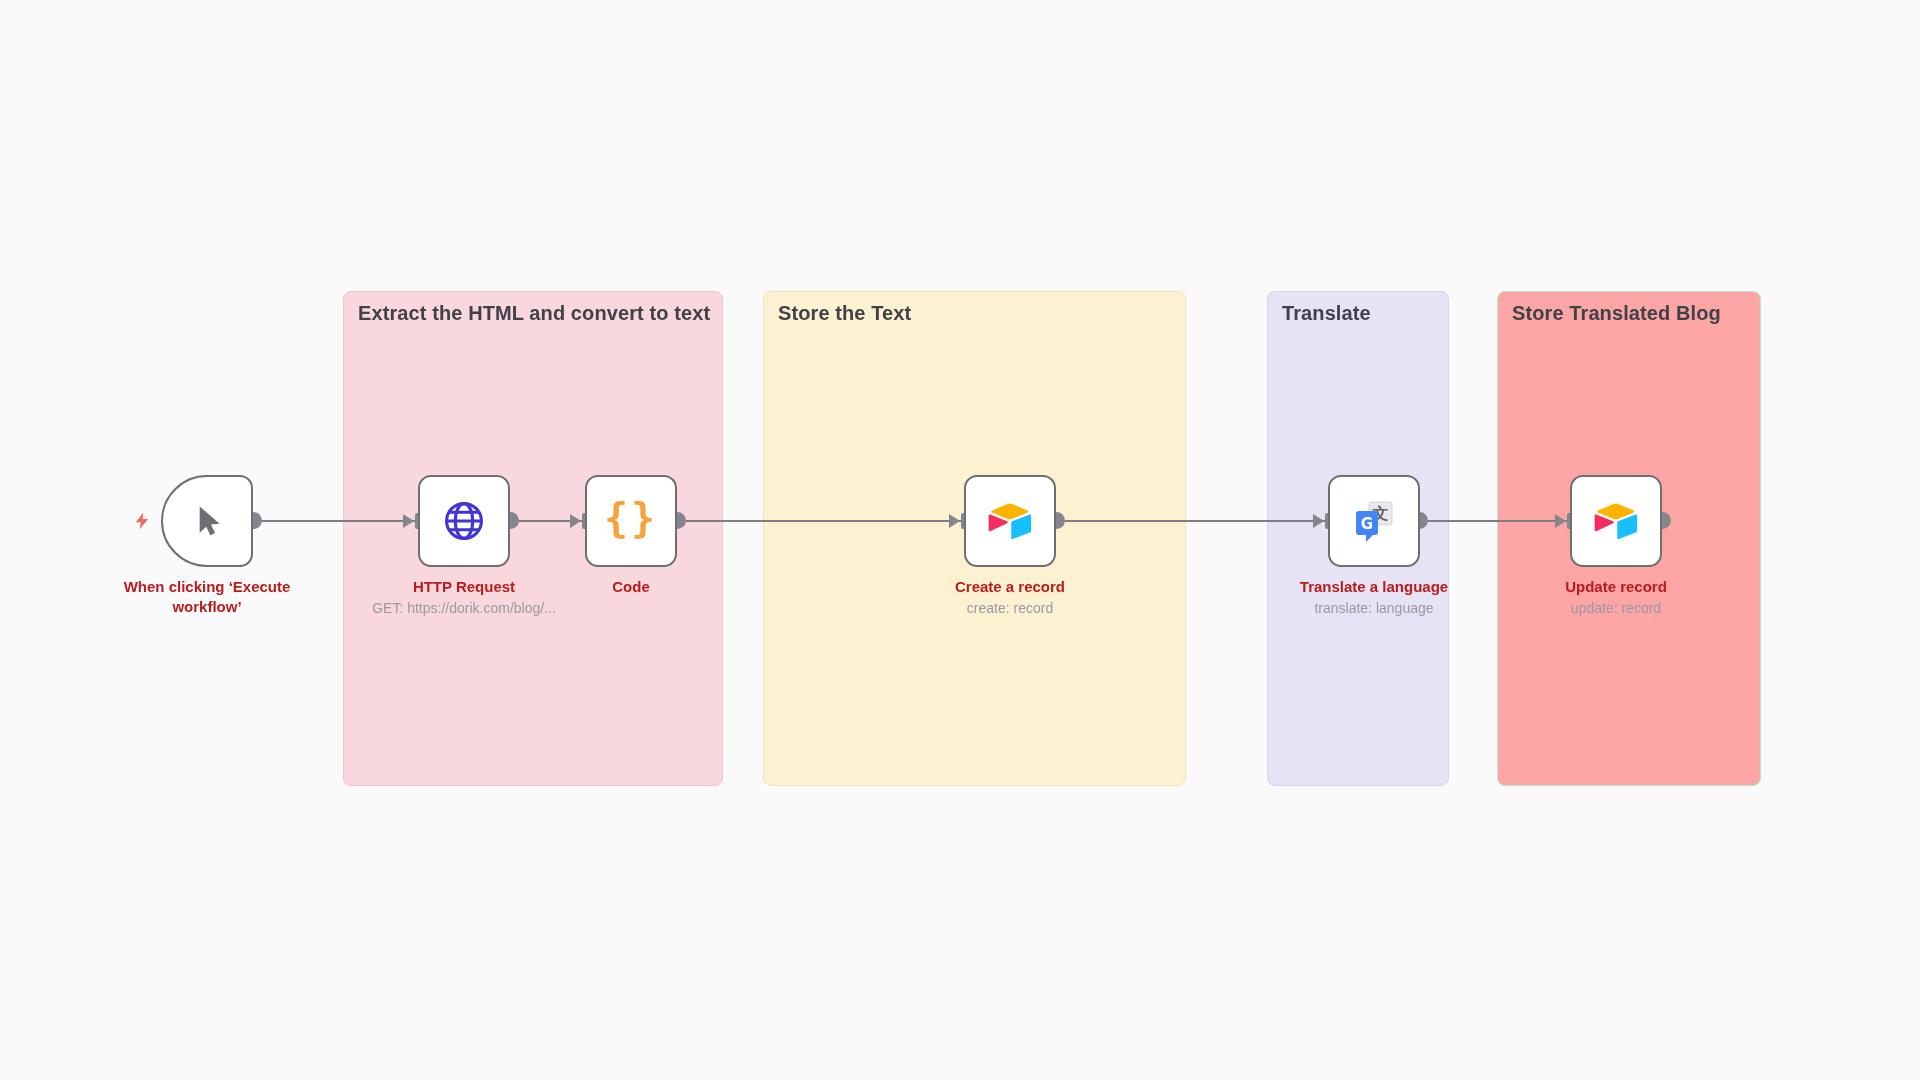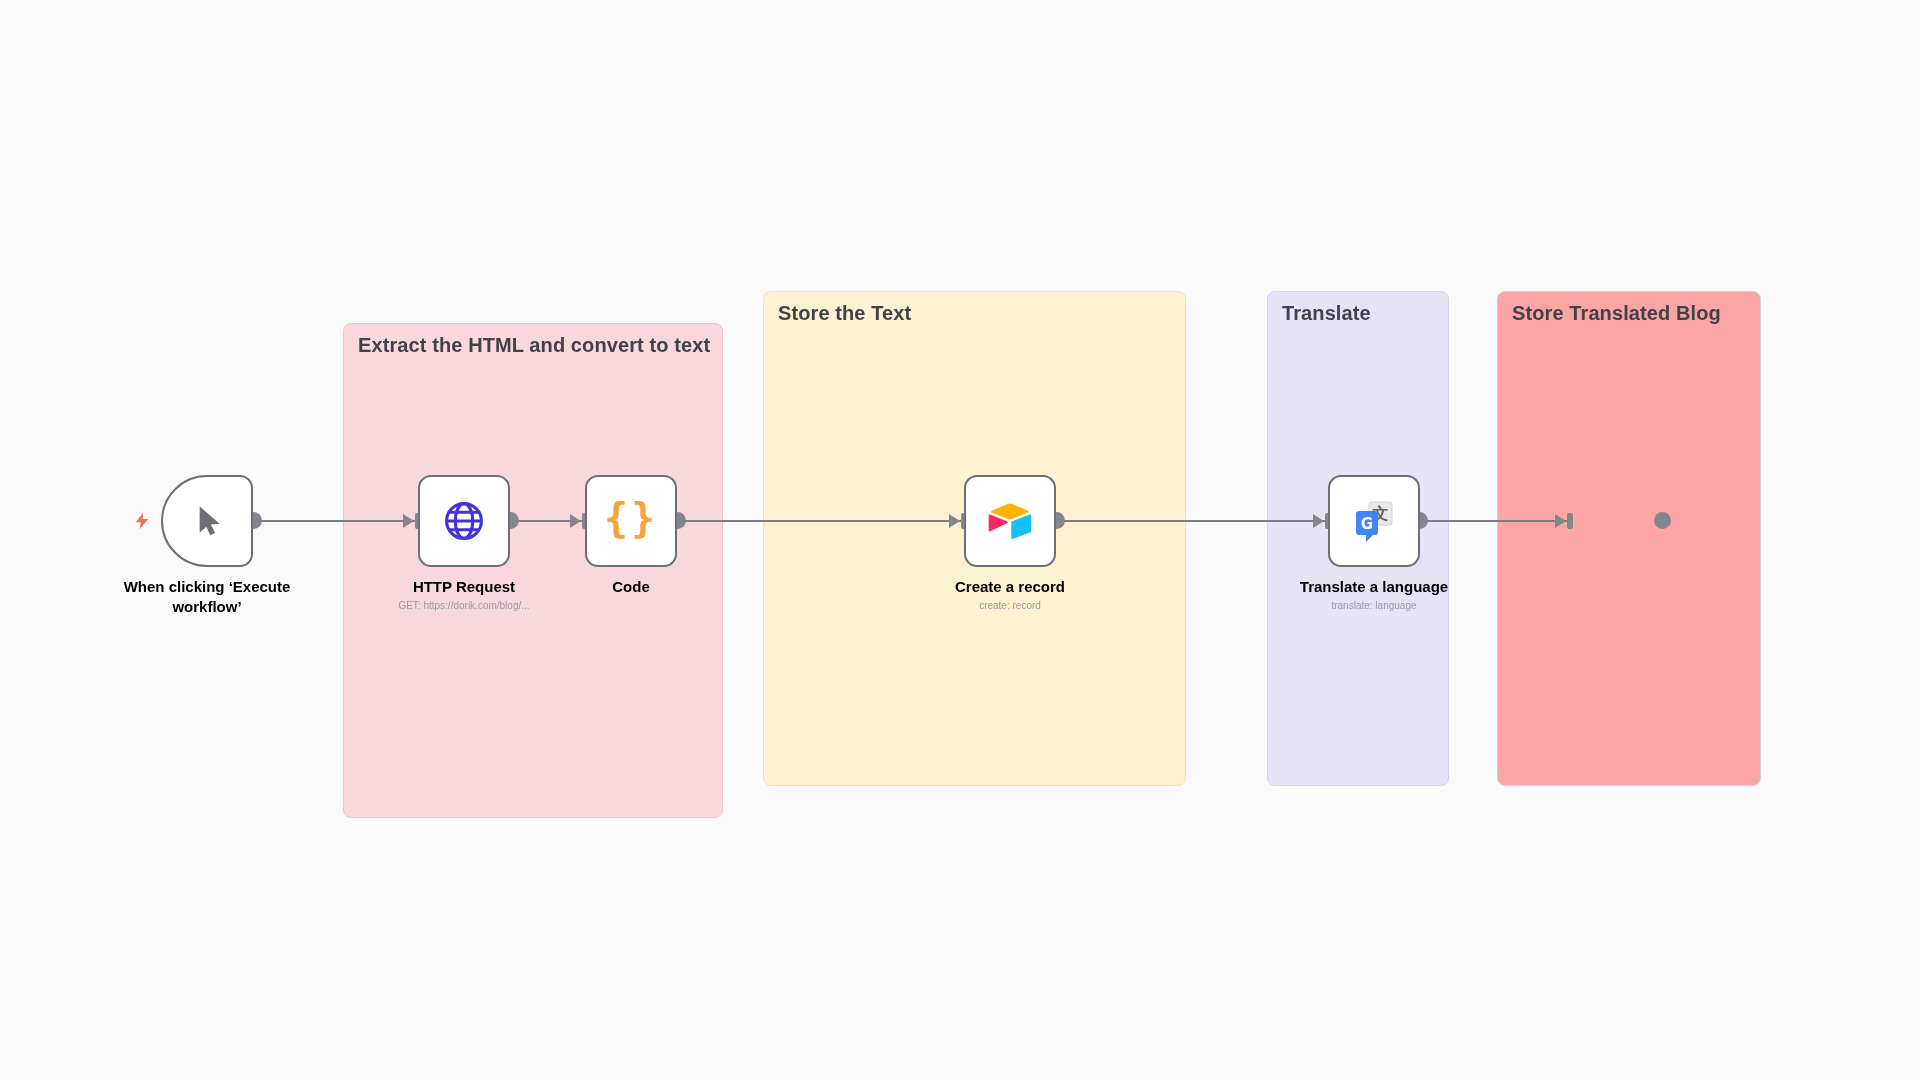--- a/index.html
+++ b/index.html
@@ -9,21 +9,21 @@
     background:#fafafa;
     font-family:"Liberation Sans", sans-serif;
     overflow:hidden;
   }
 
   
   .group {
     position:absolute; top:291px; height:495px;
     border-radius:8px; border:1px solid transparent; z-index:1;
   }
-  .g-red    { left:343px;  width:380px; background:#f8d8dd; border-color:#efc5cc;margin-top:32px; }
+  .g-red    { left:343px;  width:380px; background:#f8d8dd; border-color:#efc5cc; }
   .g-yellow { left:763px;  width:423px; background:#fcf1d0; border-color:#f2e3b7; }
   .g-purple { left:1267px; width:182px; background:#e6e3f5; border-color:#d7d2ee; }
   .g-green  { left:1497px; width:264px; background:#fca5a5; border-color:#bde1ce; }
   .group-title {
     padding:10px 14px; font-size:20px; font-weight:700;
     color:#41414a; white-space:nowrap; letter-spacing:.1px;
   }
 
   
   .conn { position:absolute; top:512px; height:18px; z-index:2; }
@@ -51,25 +51,25 @@
     display:flex; flex-direction:column; align-items:center;
   }
   .node-box {
     width:92px; height:92px; background:#ffffff;
     border:2px solid #6e6e77; border-radius:13px;
     display:flex; align-items:center; justify-content:center;
     position:relative;
   }
   .node-box.trigger { border-radius:46px 13px 13px 46px; }
   .node-label {
-    margin-top:10px; font-size:15px; font-weight:600; color:#000000;
+    margin-top:10px; font-size:15px; font-weight:600; color:#b91c1c;
     text-align:center; line-height:1.3; max-width:195px;
   }
   .node-sub {
-    margin-top:3px; font-size:10px; color:#9a9aa2; text-align:right;
+    margin-top:3px; font-size:14px; color:#9a9aa2; text-align:right;
     white-space:nowrap;
   }
   .braces {
     font-family:"DejaVu Sans Mono", monospace;
     font-size:40px; font-weight:700; color:#f7a23b;
     letter-spacing:3px; margin-top:-6px;
   }
   .bolt {
     position:absolute; left:-31px; top:50%; transform:translateY(-50%);
     width:20px; height:20px;
@@ -178,14 +178,25 @@
         <text x="26.5" y="20" font-size="16" font-weight="600" fill="#5f6368" text-anchor="middle" font-family="DejaVu Sans, sans-serif">文</text>
         <rect x="2" y="12" width="22" height="24" rx="3" fill="#4285f4"></rect>
         <polygon points="12,36 19,36 12,43" fill="#4285f4"></polygon>
         <text x="13" y="30" font-size="15" font-weight="700" fill="#ffffff" text-anchor="middle" font-family="DejaVu Sans, sans-serif">G</text>
       </svg>
     </div>
     <div class="node-label">Translate a language</div>
     <div class="node-sub">translate: language</div>
   </div>
 
+  <div class="node-wrap" style="left:1506px;">
+    <div class="node-box">
+      <svg width="48" height="41" viewBox="0 0 200 170">
+        <path fill="#fcb400" d="M90 12.4 L24.1 39.7 c-3.7 1.5-3.6 6.7 0 8.2 L90.4 74.1 c5.8 2.3 12.3 2.3 18.1 0 L174.7 47.9 c3.7-1.5 3.7-6.7 0.1-8.2 L108.8 12.4 c-6-2.5-12.8-2.5-18.8 0"></path>
+        <path fill="#18bfff" d="M105.3 88.5 L105.3 154.1 c0 3.1 3.1 5.3 6 4.1 L185.2 129.5 c1.7-0.7 2.8-2.3 2.8-4.1 L188 59.8 c0-3.1-3.1-5.3-6-4.1 L108.1 84.4 c-1.7 0.7-2.8 2.3-2.8 4.1"></path>
+        <path fill="#f82b60" d="M88.1 91.8 L66.2 102.4 L64 103.5 L17.7 125.7 c-2.9 1.4-6.7-0.7-6.7-4 L11 60.1 c0-1.2 0.6-2.2 1.4-3 0.3-0.3 0.7-0.6 1.1-0.8 1.1-0.7 2.7-0.8 4-0.3 L87.7 83.8 c3.6 1.4 3.9 6.4 0.4 8"></path>
+      </svg>
+    </div>
+    <div class="node-label">Update record</div>
+    <div class="node-sub">update: record</div>
+  </div>
 
 </div>
 
 </body></html>

